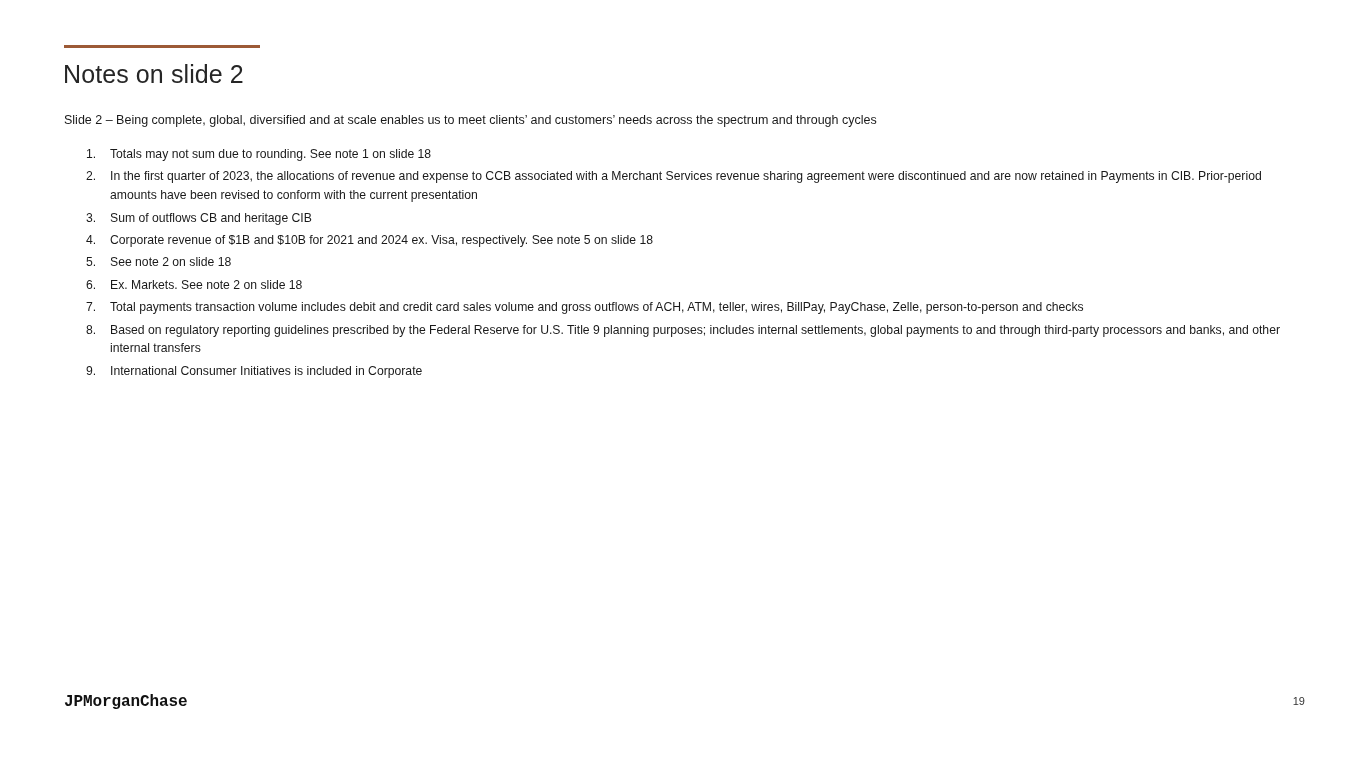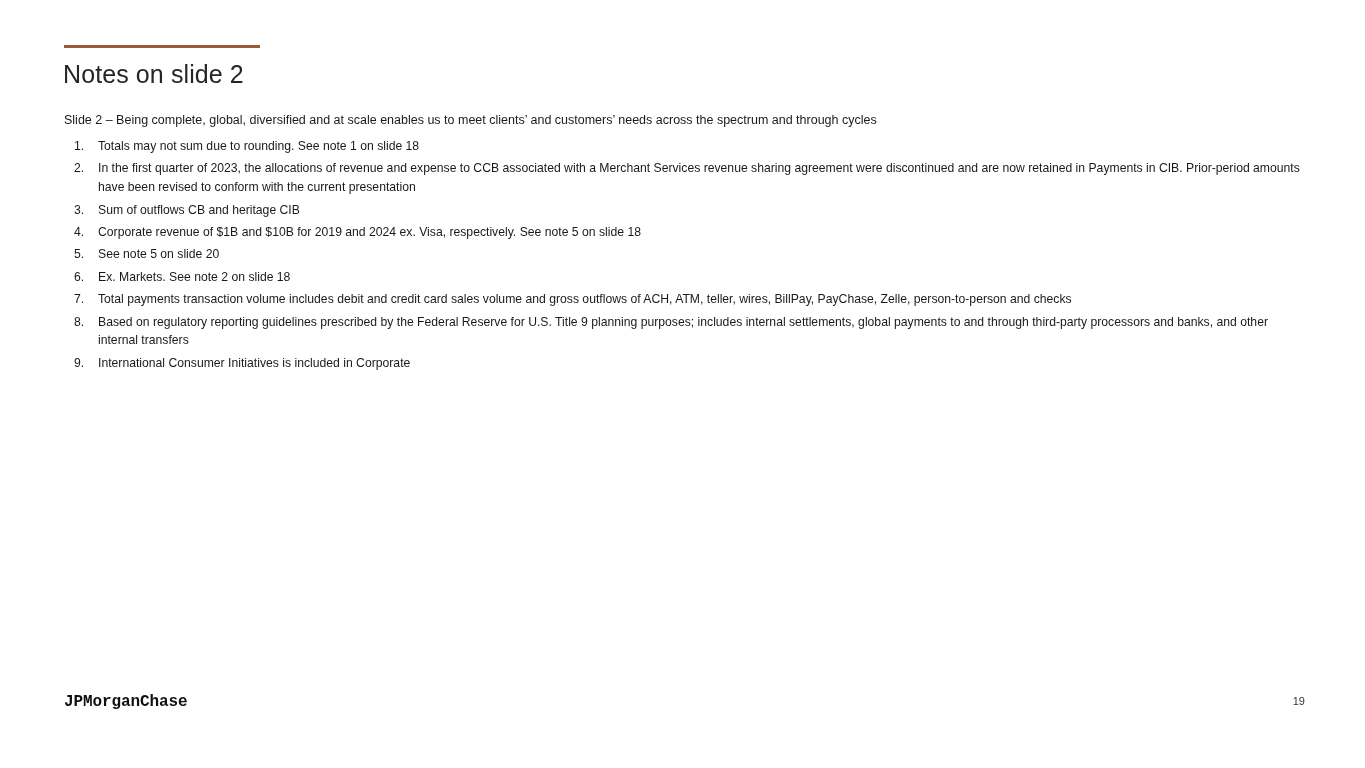--- a/index.html
+++ b/index.html
@@ -47,21 +47,21 @@
   .notes-heading {
     font-size: 12.5px;
     color: #1a1a1a;
     text-underline-offset: 2px;
     line-height: 18px;
     margin-bottom: 8px;
     font-weight: 400;
   }
   ol.notes-list {
     list-style: none;
-    margin: 4px;
+    margin: 16px;
     padding: 0;
     counter-reset: note;
   }
   ol.notes-list > li {
     position: relative;
     counter-increment: note;
     padding-left: 30px;
     font-size: 12.2px;
     line-height: 18.8px;
     color: #1a1a1a;
@@ -103,22 +103,22 @@
   <div class="title-rule"></div>
 
   <div class="page-title">Notes on slide 2</div>
 
   <div class="notes-block">
     <div class="notes-heading">Slide 2 – Being complete, global, diversified and at scale enables us to meet clients’ and customers’ needs across the spectrum and through cycles</div>
     <ol class="notes-list">
       <li>Totals may not sum due to rounding. See note 1 on slide 18</li>
       <li>In the first quarter of 2023, the allocations of revenue and expense to CCB associated with a Merchant Services revenue sharing agreement were discontinued and are now retained in Payments in CIB. Prior-period amounts have been revised to conform with the current presentation</li>
       <li>Sum of outflows CB and heritage CIB</li>
-      <li>Corporate revenue of $1B and $10B for 2019 and 2024 ex. Visa, respectively. See note 5 on slide 18</li>
-      <li>See note 5 on slide 20</li>
+      <li>Corporate revenue of $1B and $10B for 2021 and 2024 ex. Visa, respectively. See note 5 on slide 18</li>
+      <li>See note 2 on slide 18</li>
       <li>Ex. Markets. See note 2 on slide 18</li>
       <li>Total payments transaction volume includes debit and credit card sales volume and gross outflows of ACH, ATM, teller, wires, BillPay, PayChase, Zelle, person-to-person and checks</li>
       <li>Based on regulatory reporting guidelines prescribed by the Federal Reserve for U.S. Title 9 planning purposes; includes internal settlements, global payments to and through third-party processors and banks, and other internal transfers</li>
       <li>International Consumer Initiatives is included in Corporate</li>
     </ol>
   </div>
 
   <div class="footer-logo">JPMorganChase</div>
   <div class="page-number">19</div>
 

